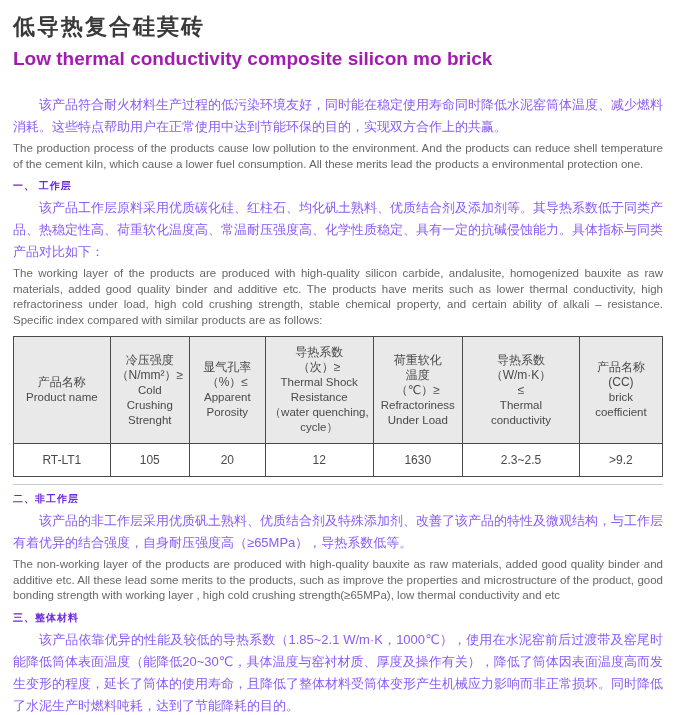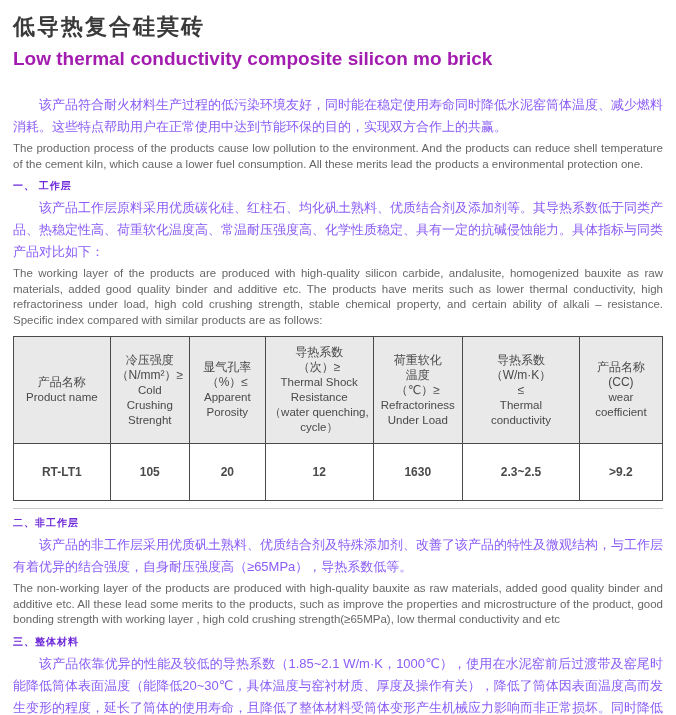--- a/index.html
+++ b/index.html
@@ -64,25 +64,24 @@
     text-align:center;
     vertical-align:middle;
   }
   .spec-table th {
     background:#e9e9e9;
     font-weight:normal;
     padding:8px 2px;
     height:91px;
   }
   .spec-table td {
-    padding:21px 2px;
+    padding:9px 2px;
     font-size:12px;
     color:#4a4a4a;
     background:#ffffff;
-    font-weight:bold;
   }
   .th-zh {
     display:block;
     white-space:pre-line;
     font-size:12px;
     line-height:15px;
     color:#4a4a4a;
   }
   .th-en {
     display:block;
@@ -163,21 +162,21 @@
         <th>
           <span class="th-zh">导热系数
 （W/m·K）
 ≤</span>
           <span class="th-en">Thermal
 conductivity</span>
         </th>
         <th>
           <span class="th-zh">产品名称
 (CC)</span>
-          <span class="th-en">wear
+          <span class="th-en">brick
 coefficient</span>
         </th>
       </tr>
     </thead>
     <tbody>
       <tr>
         <td>RT-LT1</td>
         <td>105</td>
         <td>20</td>
         <td>12</td>

